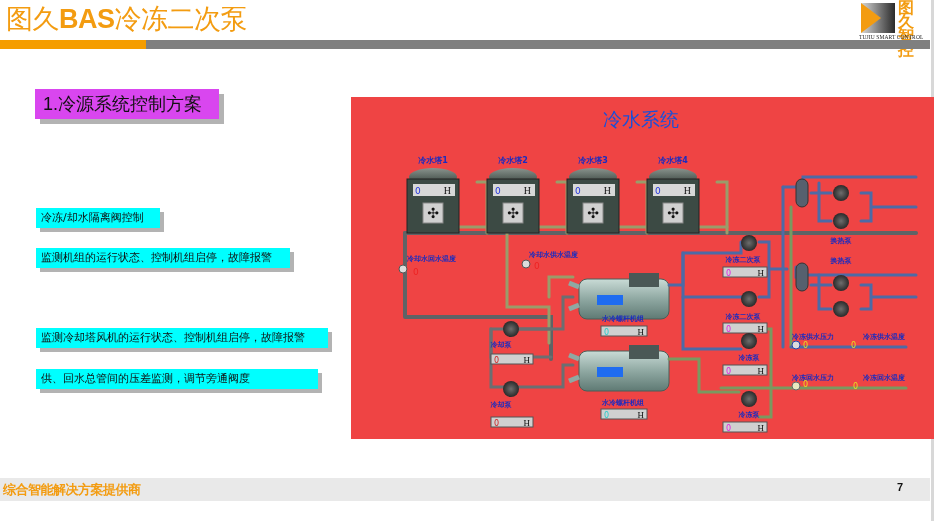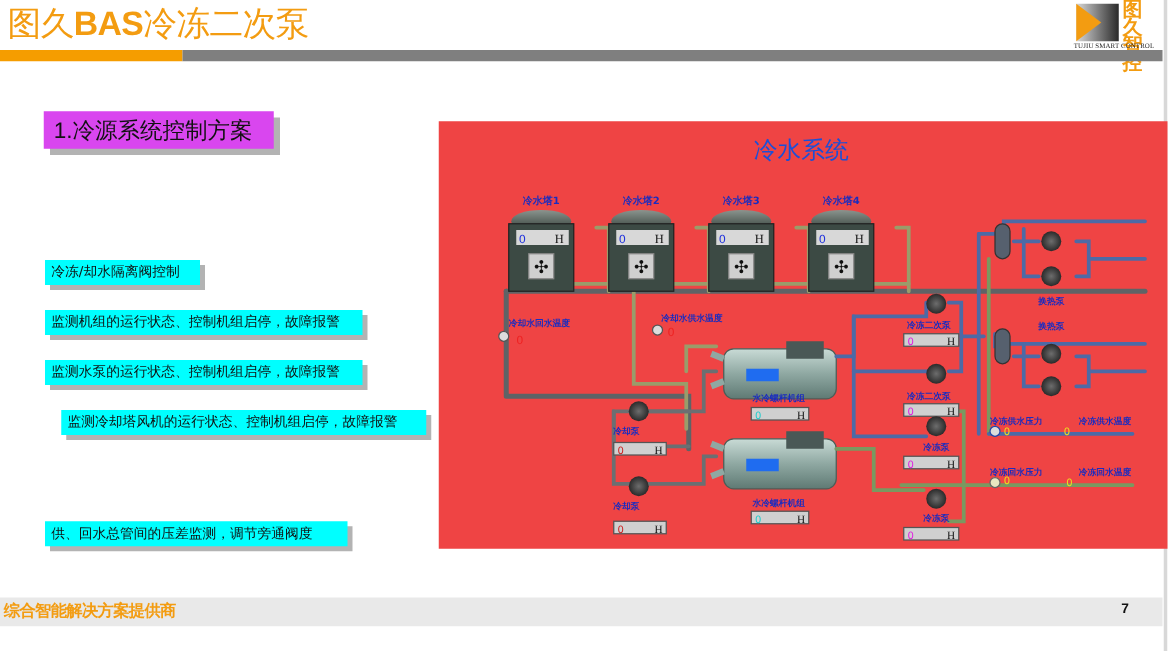--- a/index.html
+++ b/index.html
@@ -46,23 +46,22 @@
 
   <div class="hdr-bar-orange"></div>
   <div class="hdr-bar-gray"></div>
   <div class="right-edge"></div>
 
   <div class="sec-title"><span class="num">1.</span><span>冷源系统控制方案</span></div>
 
 
   <div class="feat" style="top:208px;width:124px;">冷冻/却水隔离阀控制</div>
   <div class="feat" style="top:248px;width:254px;">监测机组的运行状态、控制机组启停，故障报警</div>
-  <div class="feat" style="top:288px;width:254px;">监测水泵的运行状态、控制机组启停，故障报警</div>
-  <div class="feat" style="top:328px;width:292px;margin-left:13px;">监测冷却塔风机的运行状态、控制机组启停，故障报警</div>
-  <div class="feat" style="top:369px;width:242px;margin-top:48px;">供、回水总管间的压差监测，调节旁通阀度</div>
+  <div class="feat" style="top:328px;width:292px;">监测冷却塔风机的运行状态、控制机组启停，故障报警</div>
+  <div class="feat" style="top:369px;width:282px;">供、回水总管间的压差监测，调节旁通阀度</div>
 
   <div class="diagram">
     <svg width="568" height="342" viewBox="0 0 568 342" xmlns="http://www.w3.org/2000/svg">
       <defs>
         <linearGradient id="towerTop" x1="0" y1="0" x2="0" y2="1">
           <stop offset="0" stop-color="#8a948e"></stop>
             <stop offset="1" stop-color="#2e3a34"></stop>
         </linearGradient>
         <linearGradient id="chillerBody" x1="0" y1="0" x2="0" y2="1">
           <stop offset="0" stop-color="#c9dbd6"></stop>

